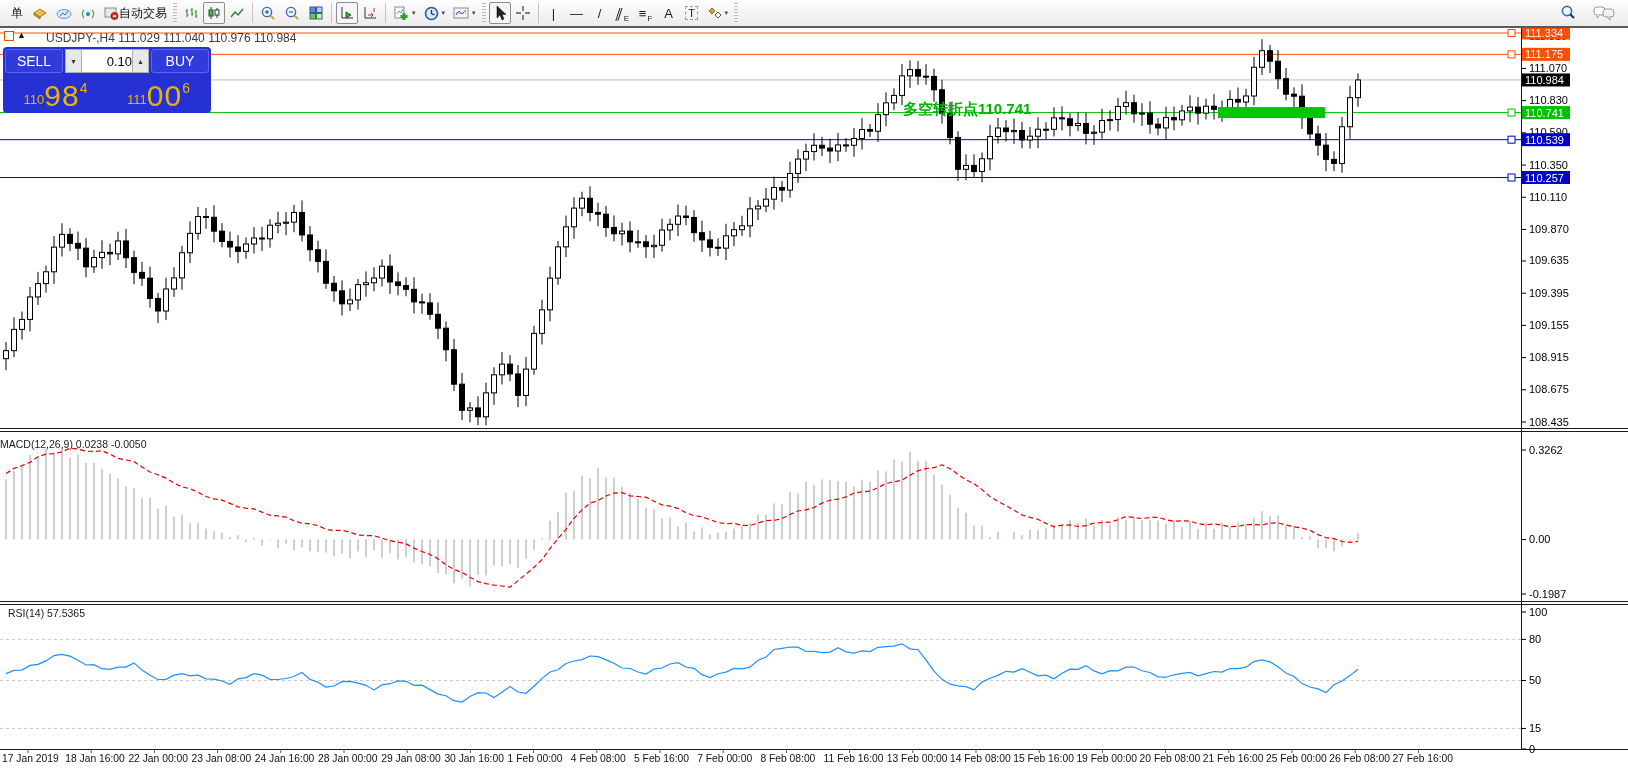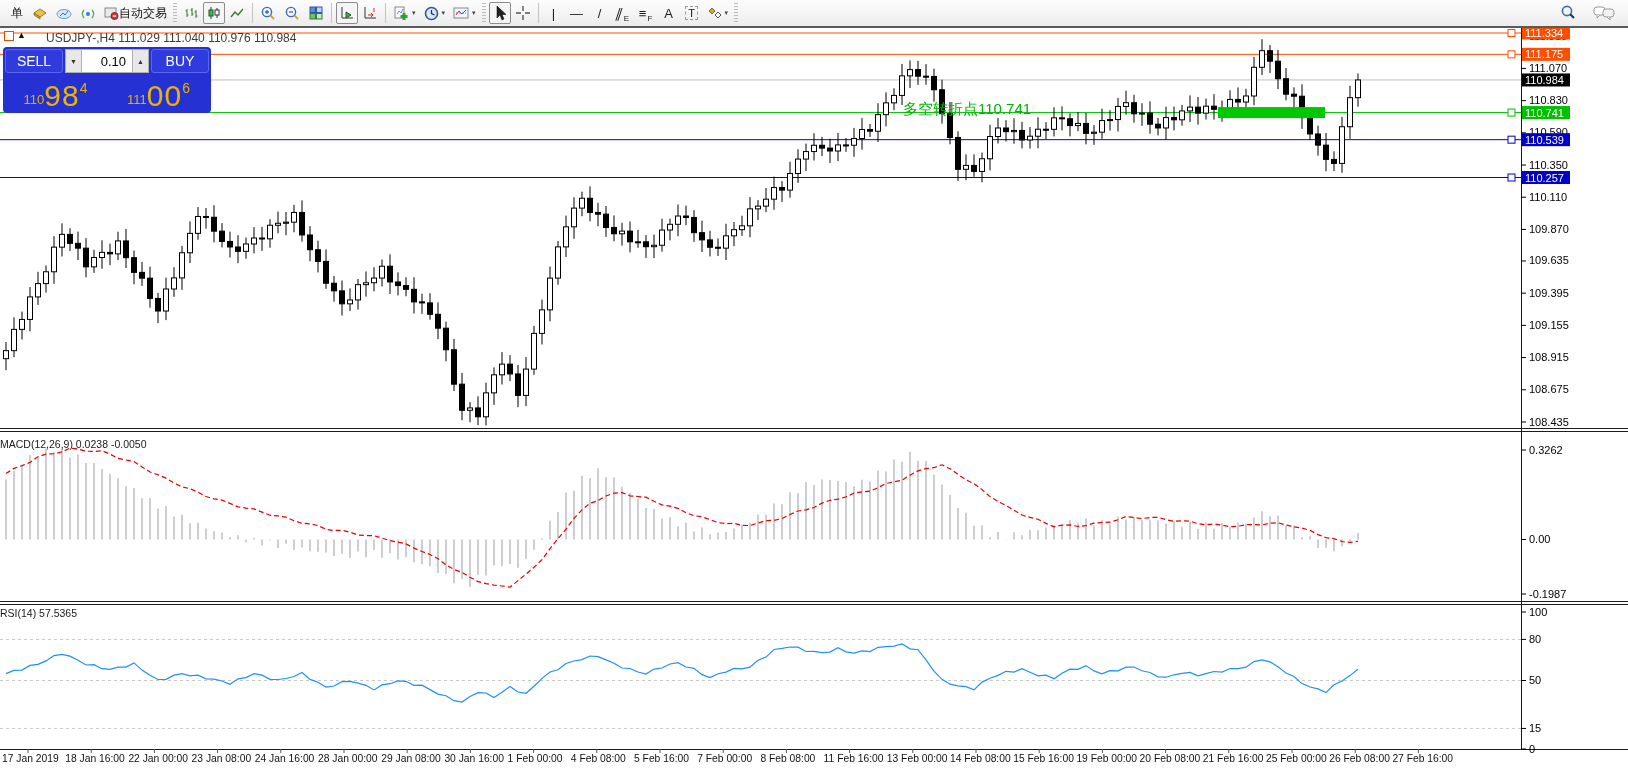--- a/index.html
+++ b/index.html
@@ -20,31 +20,31 @@
   .tb-right{margin-left:auto;display:flex;align-items:center;margin-right:10px;gap:10px;}
   .glyph{font-size:13px;color:#1a1a1a;}
   .sub{font-size:8px;color:#1a1a1a;margin-left:1px;align-self:flex-end;}
   
   #cv{position:absolute;top:0;left:0;z-index:10;}
   .overlay{position:absolute;z-index:20;}
   .chart-title{left:46px;top:31px;font-size:12px;color:#3c3c3c;white-space:nowrap;}
   .win-icon{left:4px;top:31px;width:8px;height:8px;border:1px solid #e05000;background:#fff;}
   .collapse{left:17px;top:30px;font-size:9px;color:#111;}
   .ind-label{font-size:10.5px;color:#1a1a1a;white-space:nowrap;}
-  .annotation{font-weight:normal;font-size:15px;white-space:nowrap;}
+  .annotation{font-weight:bold;font-size:15px;white-space:nowrap;}
   
   .ocp{left:3px;top:47px;width:208px;background:#2531d2;border-radius:4px;padding:2px;box-sizing:border-box;}
   .ocp-row1{display:flex;gap:2px;height:24px;}
   .ocp-btn{flex:0 0 58px;background:#2f3cdb;border:1px solid #5a66f0;border-radius:3px;
     color:#fff;font-size:14px;display:flex;align-items:center;justify-content:center;}
   .ocp-vol{flex:1;display:flex;height:24px;}
   .spin{width:17px;background:#e8e8e8;border:1px solid #b0b0b0;font-size:7px;color:#333;
     display:flex;align-items:center;justify-content:center;}
   .vol-val{flex:1;background:#fff;border-top:1px solid #b0b0b0;border-bottom:1px solid #b0b0b0;
-    color:#000;font-size:13px;display:flex;align-items:center;justify-content:flex-end;padding-right:6px;}
+    color:#000;font-size:13px;display:flex;align-items:center;justify-content:flex-end;padding-right:0;}
   .ocp-row2{display:flex;gap:2px;margin-top:2px;height:36px;}
   .ocp-price{flex:1;background:#2531d2;color:#eab308;display:flex;align-items:flex-end;justify-content:center;padding-bottom:2px;}
   .p-small{font-size:13px;line-height:1;margin-bottom:3px;}
   .p-big{font-size:30px;line-height:0.9;font-weight:400;letter-spacing:1px;}
   .p-sup{font-size:14px;line-height:1;margin-bottom:14px;}
   svg text{font-family:"Liberation Sans",sans-serif;}
 </style>
 </head>
 <body>
 
@@ -924,15 +924,15 @@
       <div class="ocp-price">
         <span class="p-small">111</span>
         <span class="p-big">00</span>
         <span class="p-sup">6</span>
       </div>
     </div>
   </div>
 
   <div class="overlay annotation" id="annot" style="left: 903px; top: 100px; color: rgb(0, 180, 0);">多空转折点110.741</div>
   <div class="overlay ind-label" style="left:0;top:438px;">MACD(12,26,9) 0.0238 -0.0050</div>
-  <div class="overlay ind-label" style="left:0;top:607px;">RSI(14) 57.5365</div>
+  <div class="overlay ind-label" style="left:8px;top:607px;">RSI(14) 57.5365</div>
 
 </div>
 
 </body></html>

